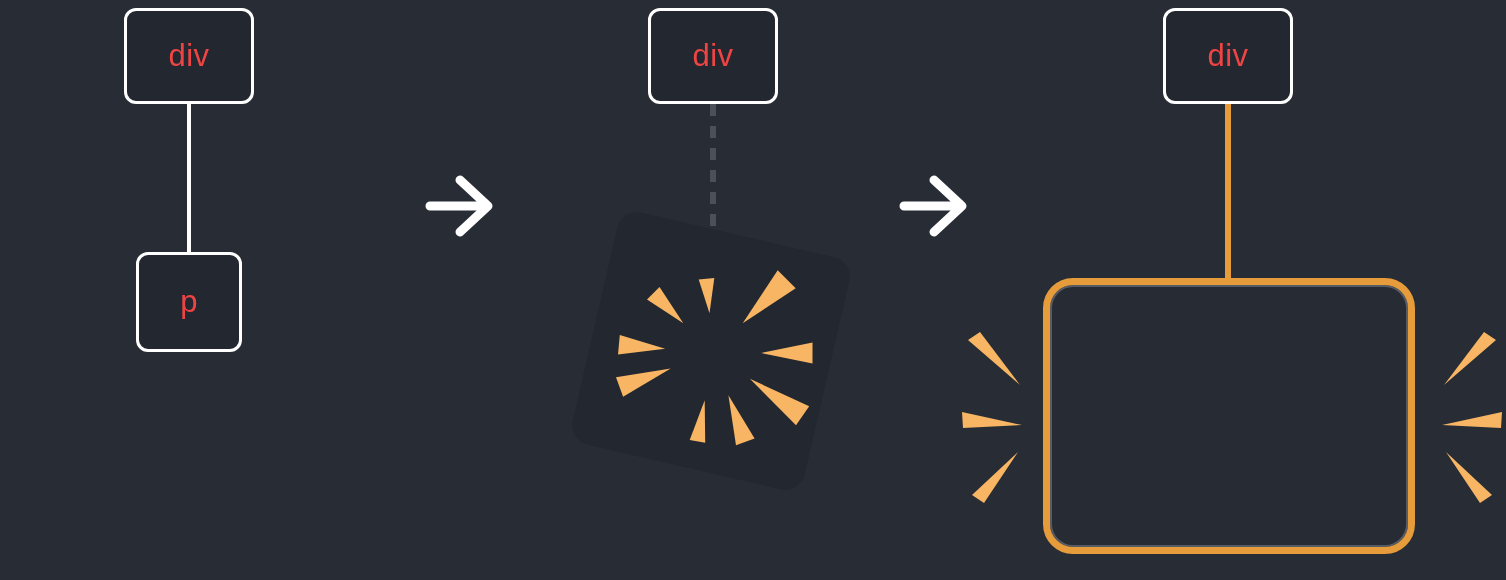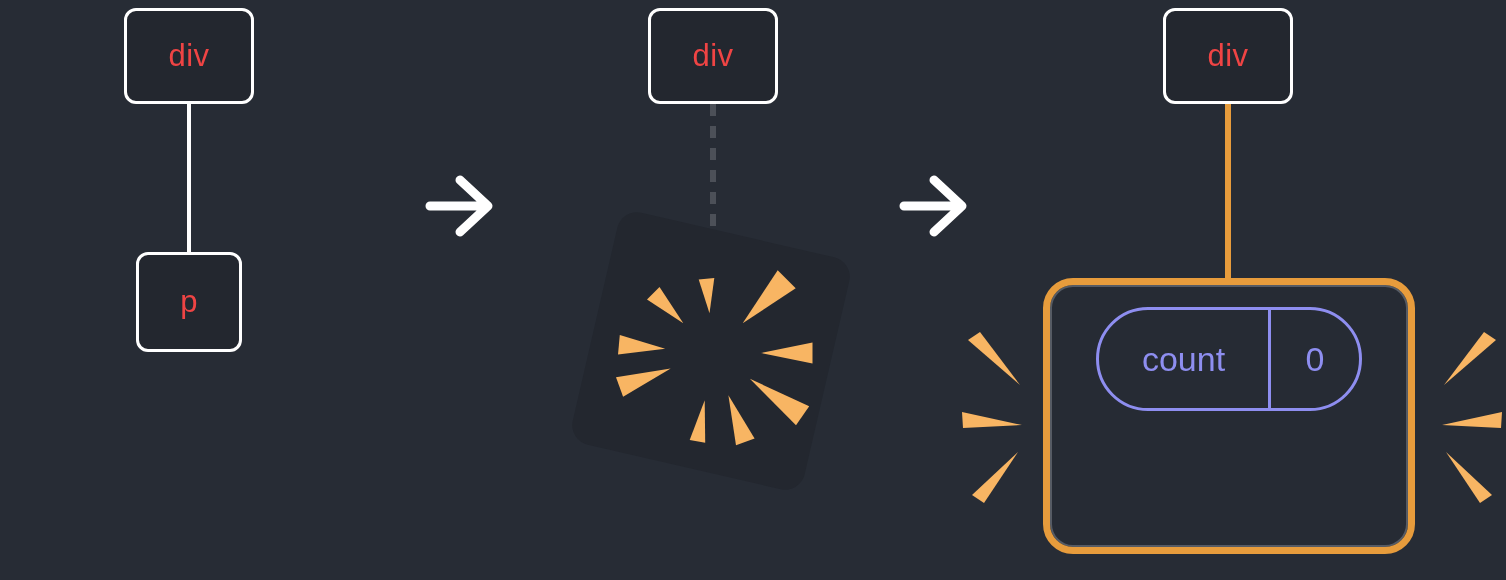--- a/index.html
+++ b/index.html
@@ -152,25 +152,20 @@
 
     <svg class="sparks sparks-left" viewBox="0 0 72 178">
       <g fill="#F8B563">
         <polygon points="64,55 12,10 24,2"></polygon>
         <polygon points="66,95 6,82 7,98"></polygon>
         <polygon points="62,122 16,165 28,173"></polygon>
       </g>
     </svg>
 
     <div class="counter-card">
-      <div class="state-pill">
-        <div class="state-label">count</div>
-        <div class="state-divider"></div>
-        <div class="state-value">0</div>
-      </div>
     </div>
 
     <svg class="sparks sparks-right" viewBox="0 0 72 178">
       <g fill="#F8B563">
         <polygon points="8,55 60,10 48,2"></polygon>
         <polygon points="6,95 66,82 65,98"></polygon>
         <polygon points="10,122 56,165 44,173"></polygon>
       </g>
     </svg>
   </div>

